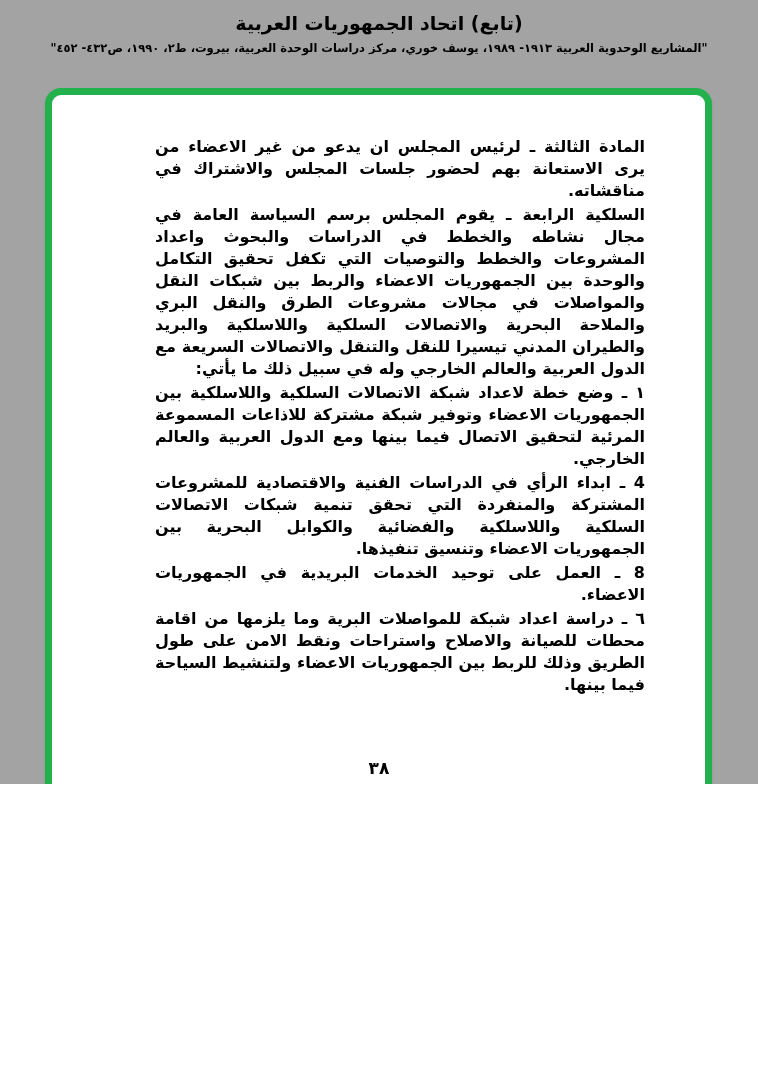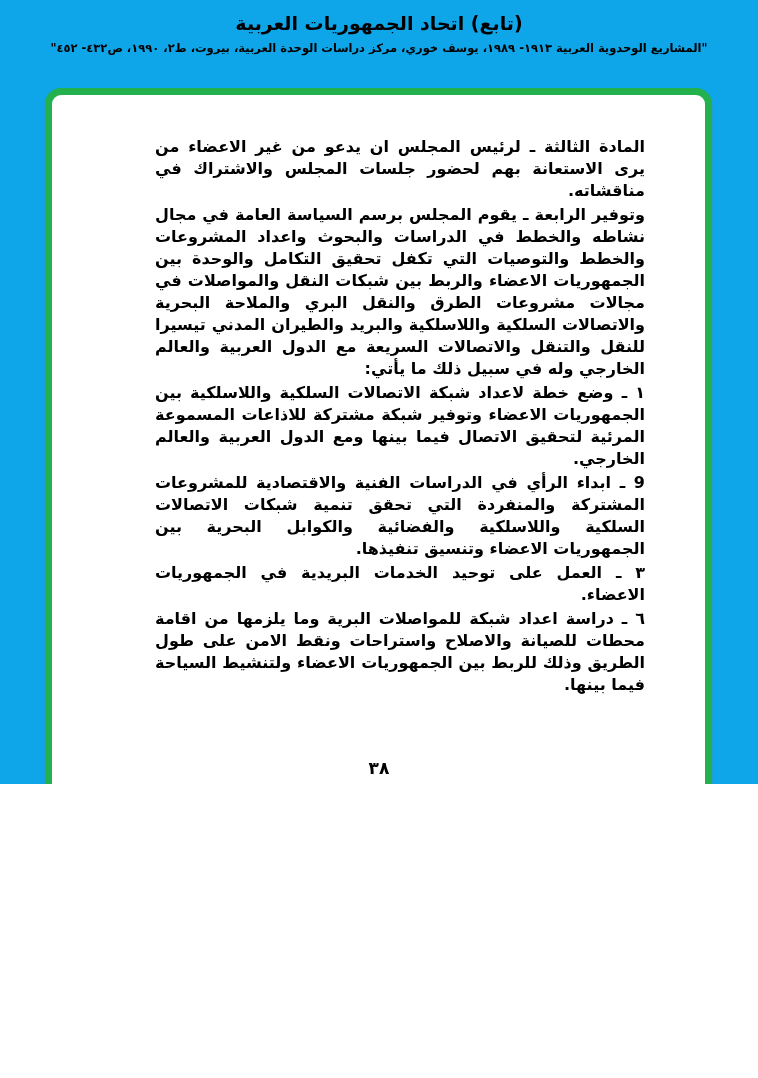--- a/index.html
+++ b/index.html
@@ -5,21 +5,21 @@
   html, body {
     margin: 0;
     padding: 0;
     background: #ffffff;
     font-family: "DejaVu Sans", sans-serif;
   }
   .sheet {
     position: relative;
     width: 758px;
     height: 784px;
-    background: #0ea5e9;
+    background: #a3a3a3;
     overflow: hidden;
     direction: rtl;
   }
   .doc-header {
     position: absolute;
     top: 12px;
     left: 0;
     width: 100%;
     text-align: center;
   }
@@ -91,27 +91,27 @@
 
   <div class="green-box">
     <div class="text-block">
 
       <p class="article">
         <span class="article-label">المادة الثالثة ـ</span>
         <span>لرئيس المجلس ان يدعو من غير الاعضاء من يرى الاستعانة بهم لحضور جلسات المجلس والاشتراك في مناقشاته.</span>
       </p>
 
       <p class="article">
-        <span class="article-label">وتوفير الرابعة ـ</span>
+        <span class="article-label">السلكية الرابعة ـ</span>
         <span>يقوم المجلس برسم السياسة العامة في مجال نشاطه والخطط في الدراسات والبحوث واعداد المشروعات والخطط والتوصيات التي تكفل تحقيق التكامل والوحدة بين الجمهوريات الاعضاء والربط بين شبكات النقل والمواصلات في مجالات مشروعات الطرق والنقل البري والملاحة البحرية والاتصالات السلكية واللاسلكية والبريد والطيران المدني تيسيرا للنقل والتنقل والاتصالات السريعة مع الدول العربية والعالم الخارجي وله في سبيل ذلك ما يأتي:</span>
       </p>
 
       <p class="list-item">١ ـ وضع خطة لاعداد شبكة الاتصالات السلكية واللاسلكية بين الجمهوريات الاعضاء وتوفير شبكة مشتركة للاذاعات المسموعة المرئية لتحقيق الاتصال فيما بينها ومع الدول العربية والعالم الخارجي.</p>
-      <p class="list-item">9 ـ ابداء الرأي في الدراسات الفنية والاقتصادية للمشروعات المشتركة والمنفردة التي تحقق تنمية شبكات الاتصالات السلكية واللاسلكية والفضائية والكوابل البحرية بين الجمهوريات الاعضاء وتنسيق تنفيذها.</p>
-      <p class="list-item">٣ ـ العمل على توحيد الخدمات البريدية في الجمهوريات الاعضاء.</p>
+      <p class="list-item">4 ـ ابداء الرأي في الدراسات الفنية والاقتصادية للمشروعات المشتركة والمنفردة التي تحقق تنمية شبكات الاتصالات السلكية واللاسلكية والفضائية والكوابل البحرية بين الجمهوريات الاعضاء وتنسيق تنفيذها.</p>
+      <p class="list-item">8 ـ العمل على توحيد الخدمات البريدية في الجمهوريات الاعضاء.</p>
       <p class="list-item">٦ ـ دراسة اعداد شبكة للمواصلات البرية وما يلزمها من اقامة محطات للصيانة والاصلاح واستراحات ونقط الامن على طول الطريق وذلك للربط بين الجمهوريات الاعضاء ولتنشيط السياحة فيما بينها.</p>
 
     </div>
   </div>
 
   <footer class="doc-footer">
     <span class="page-number">٣٨</span>
   </footer>
 
 </div>

